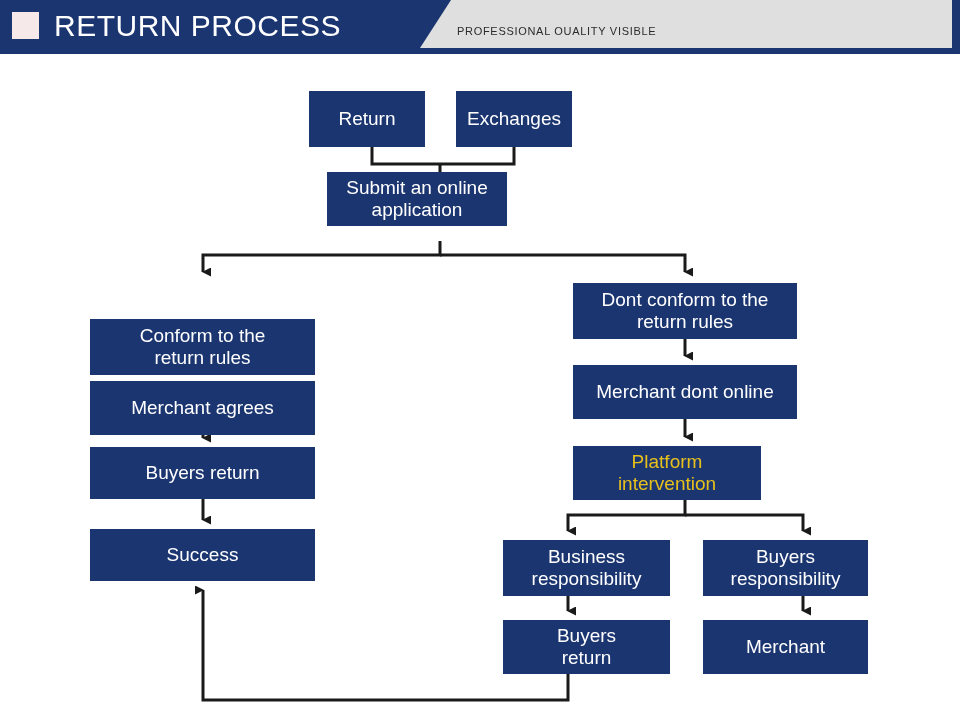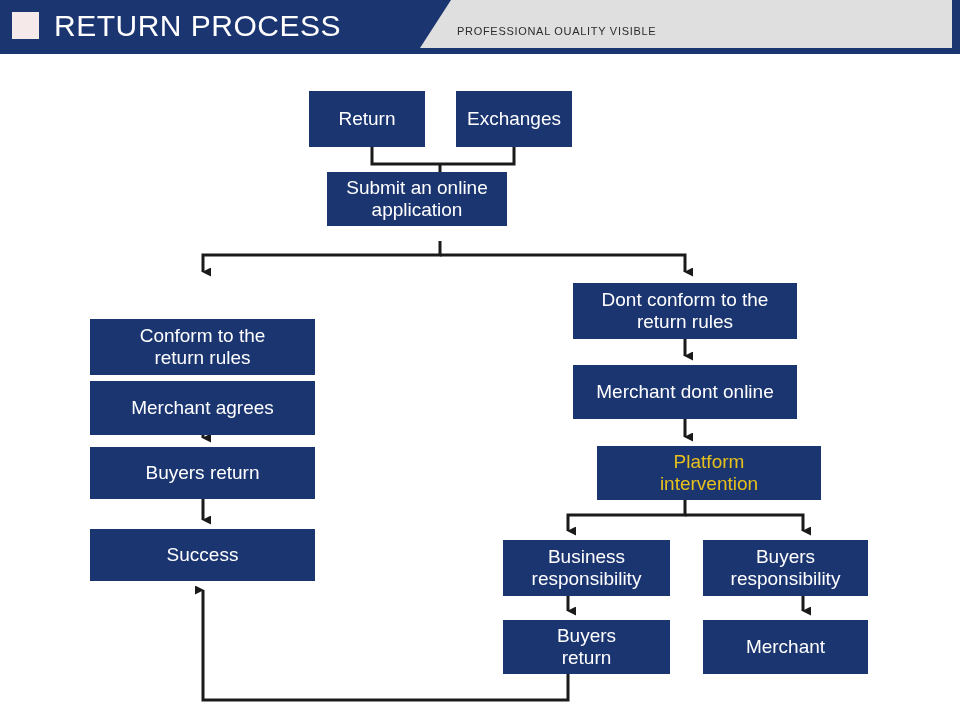--- a/index.html
+++ b/index.html
@@ -196,21 +196,21 @@
 
   <div class="node" style="left:573px; top:283px; width:224px; height:56px;">Dont conform to the
 return rules</div>
 
   <div class="node" style="left:90px; top:365px; width:225px; height:54px;margin-top:16px;">Merchant agrees</div>
 
   <div class="node" style="left:573px; top:365px; width:224px; height:54px;">Merchant dont online</div>
 
   <div class="node" style="left:90px; top:447px; width:225px; height:52px;">Buyers return</div>
 
-  <div class="node gold" style="left:573px; top:446px; width:224px; height:54px;margin-left:24px;">Platform
+  <div class="node gold" style="left:573px; top:446px; width:188px; height:54px;">Platform
 intervention</div>
 
   <div class="node" style="left:90px; top:529px; width:225px; height:52px;">Success</div>
 
   <div class="node" style="left:503px; top:540px; width:167px; height:56px;">Business
 responsibility</div>
 
   <div class="node" style="left:703px; top:540px; width:165px; height:56px;">Buyers
 responsibility</div>
 

